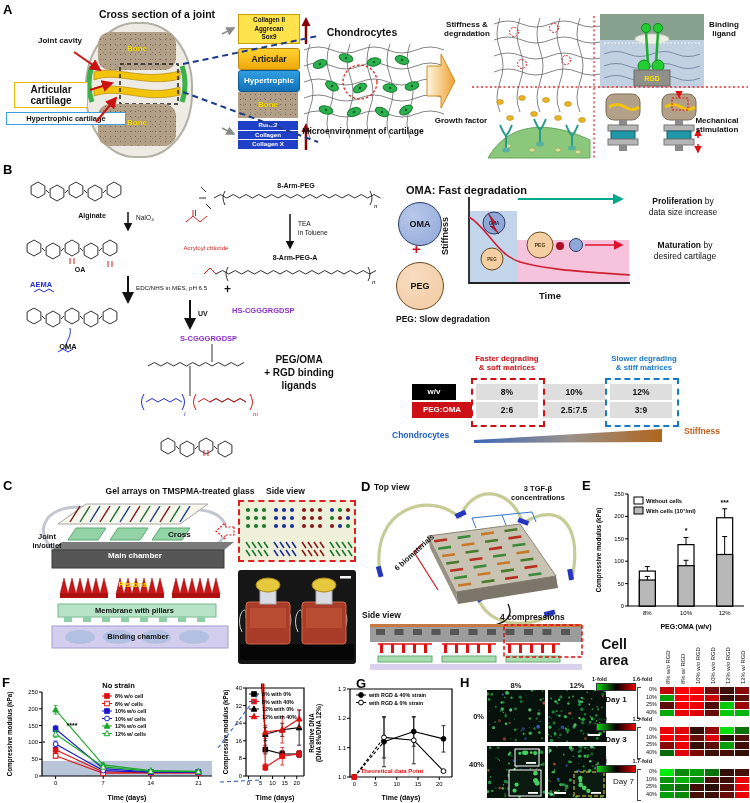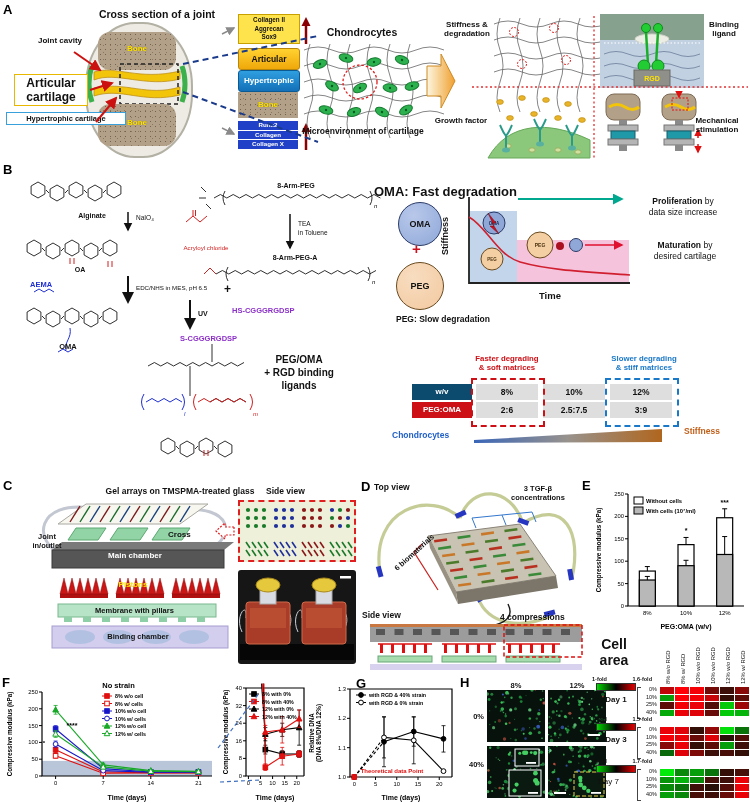--- a/index.html
+++ b/index.html
@@ -29,21 +29,21 @@
     <path d="M6,4 C2,15 2,29 6,40" stroke="#3cb04a" stroke-width="5" fill="none"></path>
     <path d="M96,4 C100,15 100,29 96,40" stroke="#3cb04a" stroke-width="5" fill="none"></path>
     <path d="M8,10 C30,3 52,19 94,9 L94,17 C60,26 30,9 8,18 Z" fill="#f2c40a" stroke="#b8860b" stroke-width=".7"></path>
     <path d="M8,26 C40,19 60,35 94,25 L94,33 C56,42 36,25 8,34 Z" fill="#f2c40a" stroke="#b8860b" stroke-width=".7"></path>
     <rect x="34" y="2" width="58" height="40" fill="none" stroke="#222" stroke-width="1.5" stroke-dasharray="4,3"></rect>
   </svg>
   <div class="ab speckle" style="left:98px;top:104px;width:78px;height:42px;border-radius:12px"></div>
   <div class="ab c bonetext" style="left:98px;top:118px;width:78px;font-size:8px">Bone</div>
 
   <div class="ab b c" style="left:36px;top:36px;width:48px;font-size:8px">Joint cavity</div>
-  <div class="ab b c lblbox" style="left:14px;top:74px;width:74px;font-size:12px;border:1.5px solid #e8b800">Articular cartilage</div>
+  <div class="ab b c lblbox" style="left:14px;top:82px;width:74px;font-size:10px;border:1.5px solid #e8b800">Articular cartilage</div>
   <div class="ab b c lblbox" style="left:6px;top:112px;width:120px;font-size:7.5px;border:1.5px solid #3aa0dc">Hypertrophic cartilage</div>
 
   <div class="ab c" style="left:238px;top:14px;width:60px;background:#ffe34d;border:1px solid #c8a000;padding:1px 0">
     <div class="b" style="font-size:6.3px;line-height:8.5px">Collagen II</div>
     <div class="b" style="font-size:6.3px;line-height:8.5px">Aggrecan</div>
     <div class="b" style="font-size:6.3px;line-height:8.5px">Sox9</div>
   </div>
   <svg style="left:300px;top:16px" width="12" height="30">
       <line x1="6" y1="28" x2="6" y2="8" stroke="#8b0000" stroke-width="2.5"></line>
       <polygon points="6,1 1.5,10 10.5,10" fill="#8b0000"></polygon>
@@ -280,21 +280,21 @@
   <div class="ab" style="left:298px;top:229px;font-size:6.5px">in Toluene</div>
   <div class="ab b c" style="left:250px;top:254px;width:90px;font-size:7px">8-Arm-PEG-A</div>
   <div class="ab b" style="left:224px;top:282px;font-size:12px">+</div>
   <div class="ab b" style="left:232px;top:306px;font-size:7.5px;color:#8b2fc9">HS-CGGGRGDSP</div>
   <div class="ab b" style="left:198px;top:310px;font-size:7px">UV</div>
   <div class="ab b" style="left:180px;top:334px;font-size:7.5px;color:#8b2fc9">S-CGGGRGDSP</div>
   <div class="ab b c" style="left:244px;top:354px;width:110px;font-size:10px">PEG/OMA</div>
   <div class="ab b c" style="left:244px;top:367px;width:110px;font-size:10px">+ RGD binding</div>
   <div class="ab b c" style="left:244px;top:380px;width:110px;font-size:10px">ligands</div>
 
-  <div class="ab b" style="left:374px;top:184px;font-size:13px">OMA: Fast degradation</div>
+  <div class="ab b" style="left:406px;top:184px;font-size:11px">OMA: Fast degradation</div>
   <div class="ab c b" style="left:398px;top:202px;width:42px;height:42px;line-height:42px;font-size:9px;border-radius:50%;background:radial-gradient(circle at 35% 30%,#b8c8ea,#8fa8d8);border:1.5px solid #2a3a66">OMA</div>
   <div class="ab b" style="left:412px;top:240px;font-size:15px;color:#cc1020">+</div>
   <div class="ab c b" style="left:396px;top:262px;width:46px;height:46px;line-height:46px;font-size:9px;border-radius:50%;background:radial-gradient(circle at 35% 30%,#f8ddc0,#f2c9a0);border:1.5px solid #6a4a20">PEG</div>
   <div class="ab b" style="left:396px;top:314px;font-size:8.5px">PEG: Slow degradation</div>
   <svg id="bGraph" style="left:452px;top:183px" width="190" height="120">
       <defs>
      <marker id="mT" markerWidth="7" markerHeight="7" refX="5" refY="3" orient="auto">
           <path d="M0,0L6,3L0,6Z" fill="#00a890"></path>
         </marker>
      <marker id="mR2" markerWidth="7" markerHeight="7" refX="5" refY="3" orient="auto">
@@ -325,21 +325,21 @@
   <div class="ab c" style="left:620px;top:251px;width:130px;font-size:8.5px">desired cartilage</div>
 
   <div class="ab b c" style="left:452px;top:354px;width:110px;font-size:7.8px;color:#cc1016">
       <div>Faster degrading</div>
       <div>&amp; soft matrices</div>
     </div>
   <div class="ab b c" style="left:586px;top:354px;width:116px;font-size:7.8px;color:#1a78c8">
       <div>Slower degrading</div>
       <div>&amp; stiff matrices</div>
     </div>
-  <div class="ab c b" style="left:412px;top:384px;width:60px;height:16px;line-height:16px;font-size:8px;background:#0c4a6e;color:#fff">w/v</div>
+  <div class="ab c b" style="left:412px;top:384px;width:44px;height:16px;line-height:16px;font-size:8px;background:#000000;color:#fff">w/v</div>
   <div class="ab c b" style="left:476px;top:384px;width:62px;height:16px;line-height:16px;font-size:8.5px;background:#dedede">8%</div>
   <div class="ab c b" style="left:543px;top:384px;width:62px;height:16px;line-height:16px;font-size:8.5px;background:#dedede">10%</div>
   <div class="ab c b" style="left:610px;top:384px;width:62px;height:16px;line-height:16px;font-size:8.5px;background:#dedede">12%</div>
   <div class="ab c b" style="left:412px;top:402px;width:60px;height:16px;line-height:16px;font-size:8px;background:#cc1016;color:#fff">PEG:OMA</div>
   <div class="ab c b" style="left:476px;top:402px;width:62px;height:16px;line-height:16px;font-size:8.5px;background:#dedede">2:6</div>
   <div class="ab c b" style="left:543px;top:402px;width:62px;height:16px;line-height:16px;font-size:8.5px;background:#dedede">2.5:7.5</div>
   <div class="ab c b" style="left:610px;top:402px;width:62px;height:16px;line-height:16px;font-size:8.5px;background:#dedede">3:9</div>
   <div class="ab" style="left:471px;top:378px;width:70px;height:45px;border:2px dashed #cc1016"></div>
   <div class="ab" style="left:605px;top:378px;width:70px;height:45px;border:2px dashed #1a78c8"></div>
   <svg style="left:452px;top:426px" width="230" height="20">
@@ -1415,21 +1415,21 @@
     <div class="ab" style="left: 735px; top: 742px; width: 14.2px; height: 6.8px; background: rgb(62, 14, 8);"></div>
     <div class="ab" style="left: 660px; top: 749.5px; width: 14.2px; height: 6.8px; background: rgb(10, 105, 10);"></div>
     <div class="ab" style="left: 675px; top: 749.5px; width: 14.2px; height: 6.8px; background: rgb(223, 2, 8);"></div>
     <div class="ab" style="left: 690px; top: 749.5px; width: 14.2px; height: 6.8px; background: rgb(126, 10, 8);"></div>
     <div class="ab" style="left: 705px; top: 749.5px; width: 14.2px; height: 6.8px; background: rgb(62, 14, 8);"></div>
     <div class="ab" style="left: 720px; top: 749.5px; width: 14.2px; height: 6.8px; background: rgb(72, 14, 8);"></div>
     <div class="ab" style="left: 735px; top: 749.5px; width: 14.2px; height: 6.8px; background: rgb(51, 15, 8);"></div>
     <div class="ab" style="left: 592px; top: 758px; width: 24px; font-size: 5.5px; font-weight: bold;">1-fold</div>
     <div class="ab" style="left: 618px; top: 758px; width: 34px; font-size: 5.5px; font-weight: bold; text-align: right;">1.7-fold</div>
     <div class="ab" style="left: 596px; top: 765px; width: 38px; height: 6px; background: linear-gradient(to right, rgb(0, 216, 0), rgb(0, 0, 0), rgb(232, 0, 0)); border: 0.5px solid rgb(51, 51, 51);"></div>
-    <div class="ab" style="left: 598px; top: 777px; width: 36px; font-size: 8px; font-weight: normal; text-align: left;">Day 7</div>
+    <div class="ab" style="left: 598px; top: 777px; width: 36px; font-size: 8px; font-weight: normal; text-align: right;">Day 7</div>
     <div class="ab" style="left: 637px; top: 769px; width: 3px; height: 30px; border-top: 1px solid rgb(68, 68, 68); border-bottom: 1px solid rgb(68, 68, 68); border-left: 1px solid rgb(68, 68, 68); border-image: initial; border-right: none;"></div>
     <div class="ab" style="left: 641px; top: 768px; width: 16px; font-size: 5.5px; text-align: right; line-height: 7px;">0%</div>
     <div class="ab" style="left: 641px; top: 775.5px; width: 16px; font-size: 5.5px; text-align: right; line-height: 7px;">10%</div>
     <div class="ab" style="left: 641px; top: 783px; width: 16px; font-size: 5.5px; text-align: right; line-height: 7px;">25%</div>
     <div class="ab" style="left: 641px; top: 790.5px; width: 16px; font-size: 5.5px; text-align: right; line-height: 7px;">40%</div>
     <div class="ab" style="left: 660px; top: 769px; width: 14.2px; height: 6.8px; background: rgb(1, 234, 10);"></div>
     <div class="ab" style="left: 675px; top: 769px; width: 14.2px; height: 6.8px; background: rgb(8, 137, 10);"></div>
     <div class="ab" style="left: 690px; top: 769px; width: 14.2px; height: 6.8px; background: rgb(6, 158, 10);"></div>
     <div class="ab" style="left: 705px; top: 769px; width: 14.2px; height: 6.8px; background: rgb(9, 115, 10);"></div>
     <div class="ab" style="left: 720px; top: 769px; width: 14.2px; height: 6.8px; background: rgb(51, 15, 8);"></div>

